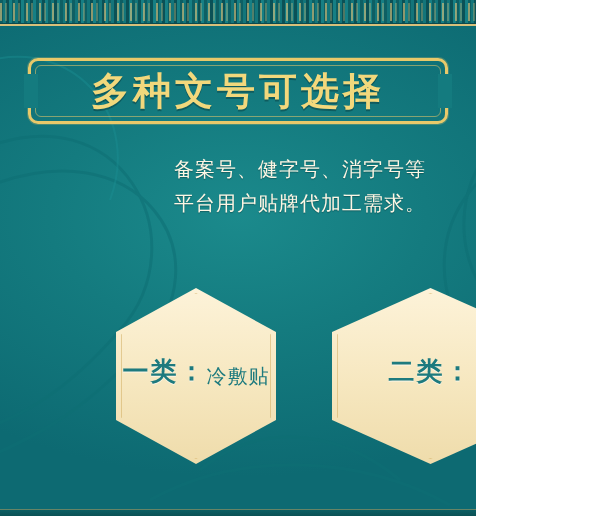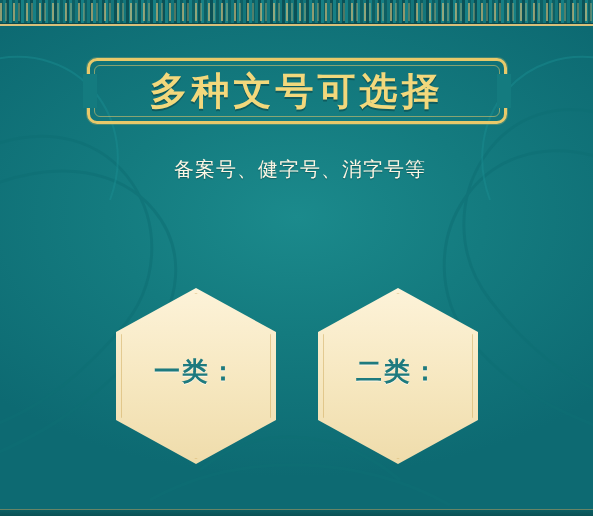--- a/index.html
+++ b/index.html
@@ -8,21 +8,21 @@
   }
   body {
     width: 600px;
     height: 516px;
     overflow: hidden;
     font-family: "DejaVu Sans", sans-serif;
   }
 
   .poster {
     position: relative;
-    width: 593px;
+    width: 476px;
     height: 516px;
     background:
       radial-gradient(ellipse 420px 260px at 50% 42%, #1b8a8c 0%, #147b7f 45%, #0d6a72 100%);
     overflow: hidden;
   }
 
   
   .swirls {
     position: absolute;
     inset: 0;
@@ -141,21 +141,21 @@
     width: 600px;
     height: 176px;
   }
   .hex {
     position: absolute;
     width: 160px;
     height: 176px;
     top: 0;
   }
   .hex.left  { left: 116px; }
-  .hex.right { left: 318px; }
+  .hex.right { left: 332px; padding-left: 37px; }
 
   .hex-shape {
     position: absolute;
     inset: 0;
     background: linear-gradient(180deg, #fdf3d9 0%, #f6e7bf 55%, #efdcab 100%);
     clip-path: polygon(50% 0%, 100% 25%, 100% 75%, 50% 100%, 0% 75%, 0% 25%);
     box-shadow: 0 3px 8px rgba(0,0,0,0.20);
   }
   .hex-shape::after {
     content: "";
@@ -217,28 +217,30 @@
 
   <div class="title-wrap">
     <div class="title-frame"></div>
     <div class="notch left"></div>
     <div class="notch right"></div>
     <div class="title-text">多种文号可选择</div>
   </div>
 
   <div class="body-text">
     <span class="line">备案号、健字号、消字号等</span>
+    <span class="line">平台用户贴牌代加工需求。</span>
   </div>
 
   <div class="hex-row">
 
     <div class="hex left">
       <div class="hex-shape"></div>
       <div class="hex-content">
         <div class="hex-head">一类：</div>
+        <div class="hex-item">冷敷贴</div>
       </div>
     </div>
 
     <div class="hex right">
       <div class="hex-shape"></div>
       <div class="hex-content">
         <div class="hex-head">二类：</div>
       </div>
     </div>
 

